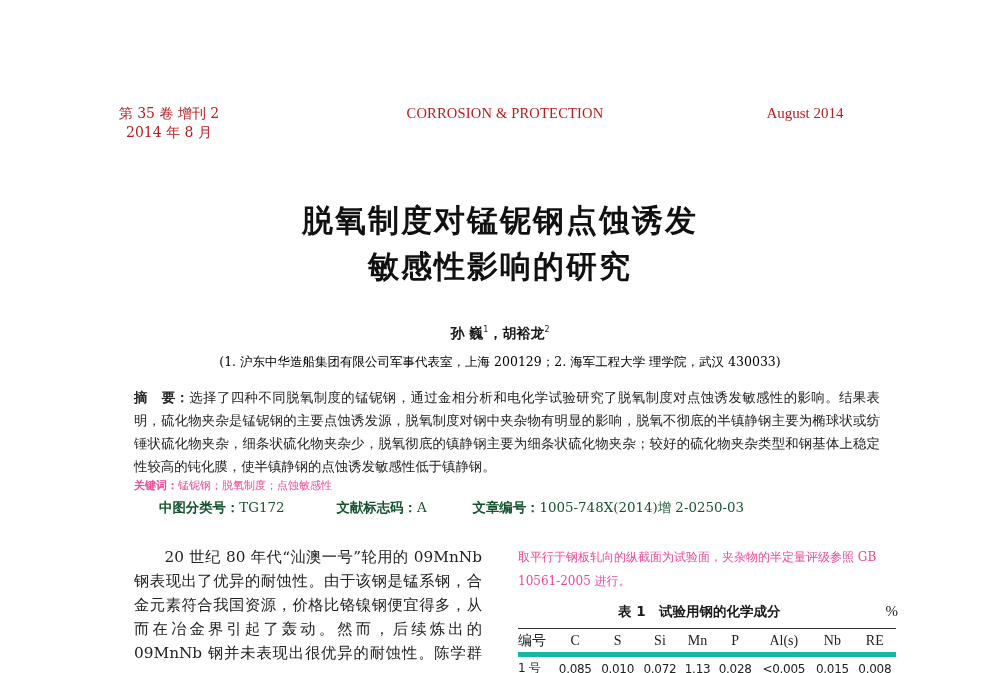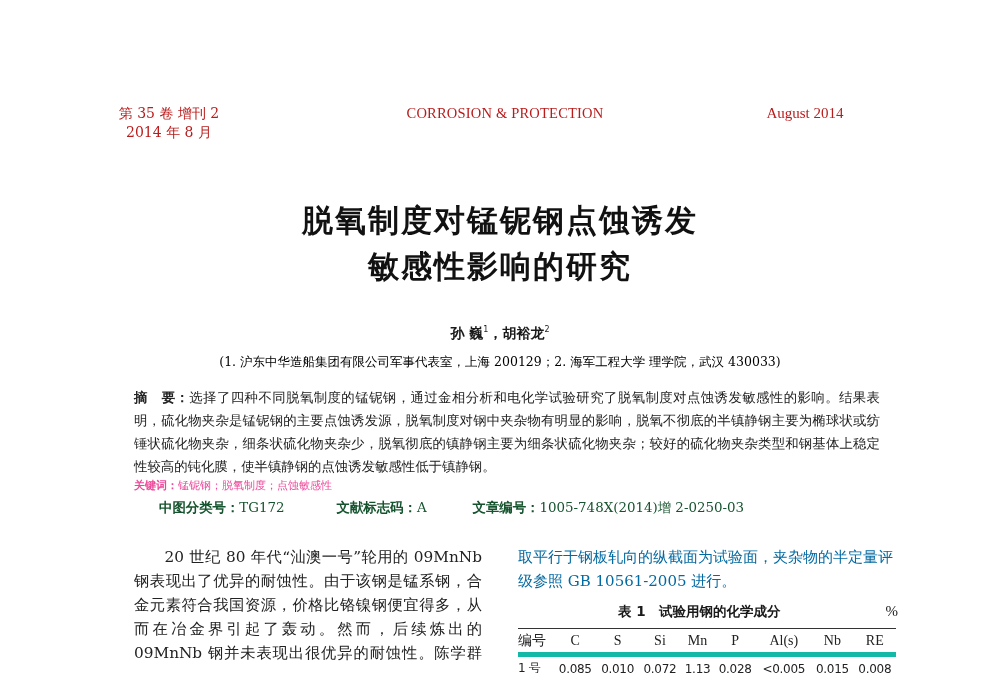--- a/index.html
+++ b/index.html
@@ -28,21 +28,21 @@
   .abstract .lbl { font-family: "DejaVu Sans", sans-serif; font-weight: bold; }
   .kw { left: 134px; top: 478px; font-size: 11px; color: #ec4899; }
   .kw .lbl, .cls .lbl { font-family: "DejaVu Sans", sans-serif; font-weight: bold; }
   .cls { left: 134px; top: 499px; font-size: 13.4px; color: #14532d; width: 760px; white-space: nowrap; margin-left: 25px; }
   .cls span.gap1 { display: inline-block; width: 52px; }
   .cls span.gap2 { display: inline-block; width: 46px; }
 
   .col-left { left: 134px; top: 545px; width: 348px; font-size: 15.3px; line-height: 24px; color: #222; text-align: justify; }
   .col-left p { margin: 0; text-indent: 2em; }
   .col-left sup { font-size: 9px; }
-  .col-right { left: 518px; top: 545px; width: 380px; font-size: 15px; line-height: 24px; color: #0369a1; }
+  .col-right { left: 518px; top: 545px; width: 380px; font-size: 12px; line-height: 24px; color: #ec4899; }
   .col-right p { margin: 0; }
 
   .tbl-caption { left: 518px; top: 603px; width: 380px; font-size: 13.5px; font-family: "DejaVu Sans", sans-serif; font-weight: bold; }
   .tbl-caption .cap { position: absolute; left: 100px; }
   .tbl-caption .unit { position: absolute; right: 0; font-weight: normal; font-family: "Liberation Serif", serif; font-size: 15px; }
 
   .tbl { left: 518px; top: 628px; width: 378px; border-collapse: collapse; font-family: "Liberation Serif", serif; font-size: 14px; color: #222; }
   .tbl th { font-weight: normal; border-top: 1.5px solid #333; border-bottom: 5px solid #14b8a6; padding: 3px 0 2px 0; text-align: center; }
   .tbl td { padding: 3px 0 2px 0; text-align: center; font-family: "DejaVu Sans", sans-serif; font-size: 12px; letter-spacing: -0.3px; }
   .tbl th:first-child, .tbl td:first-child { text-align: left; }

